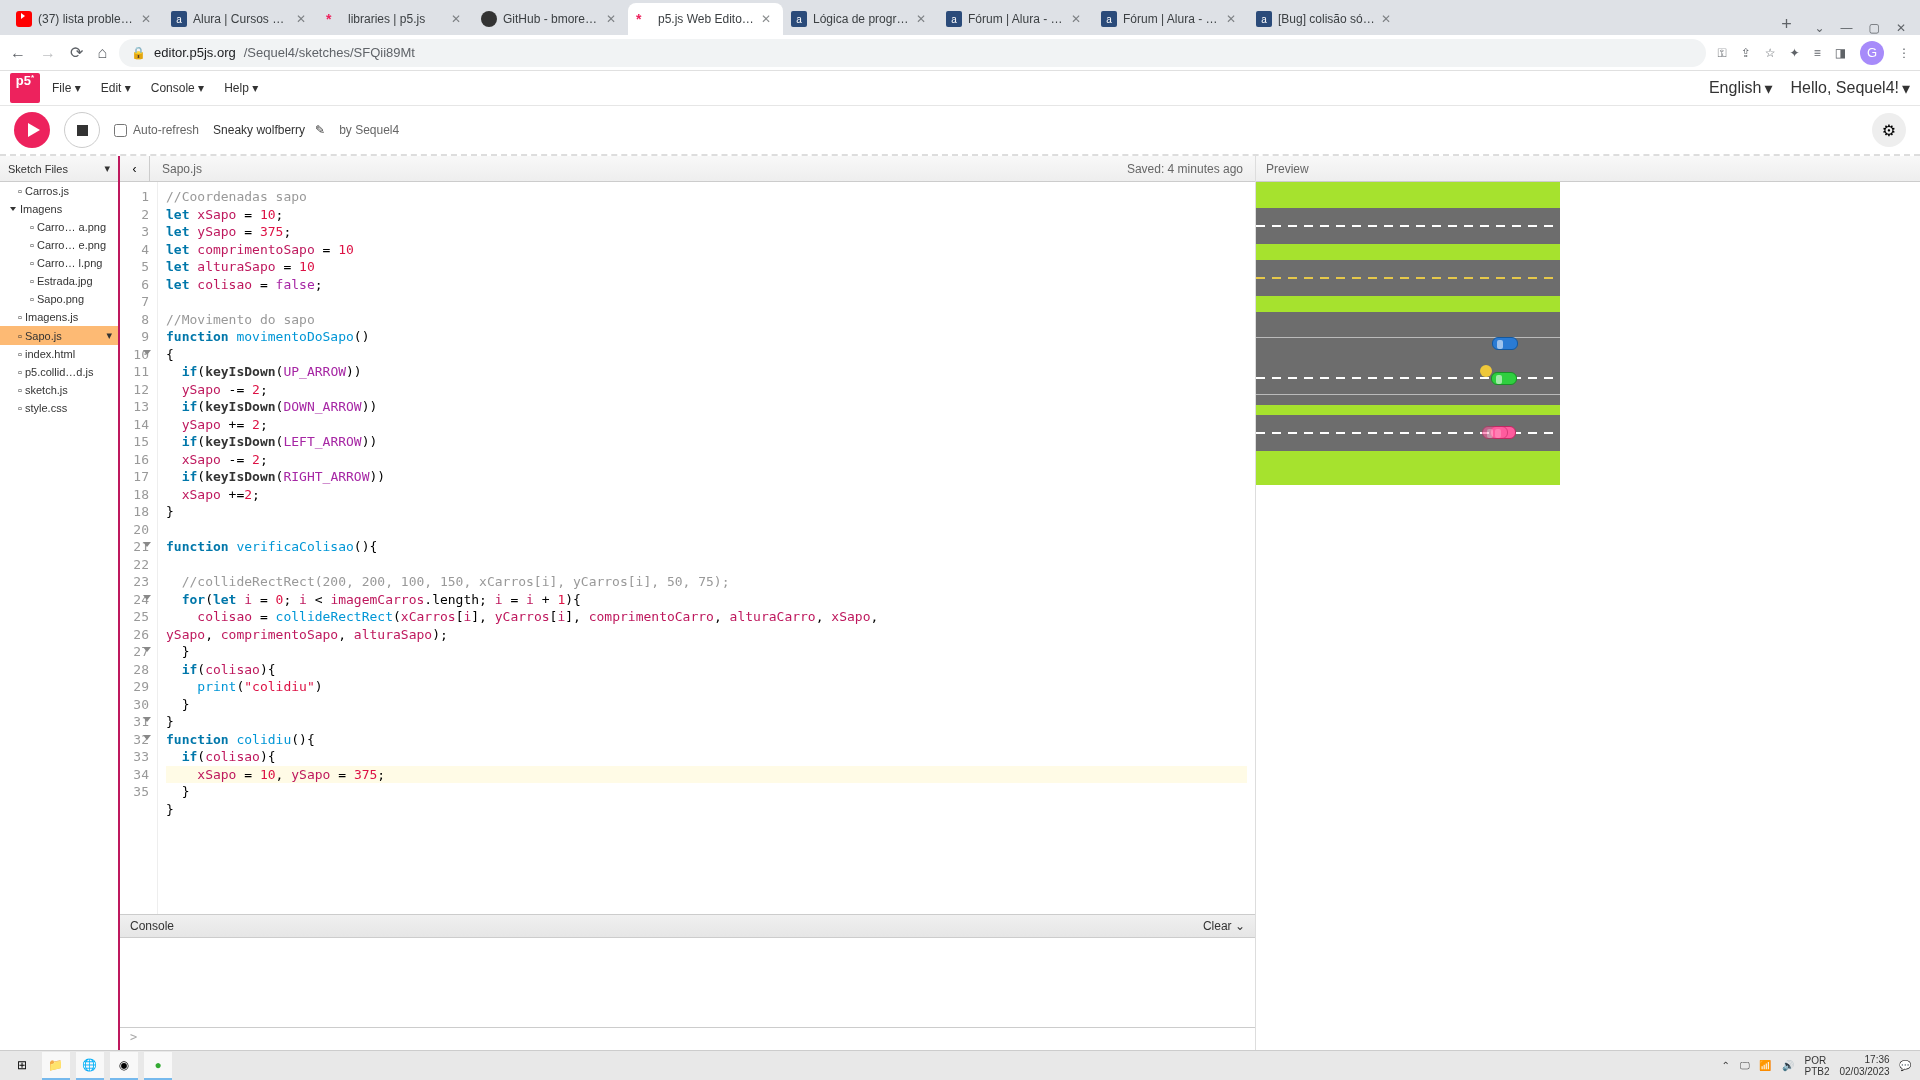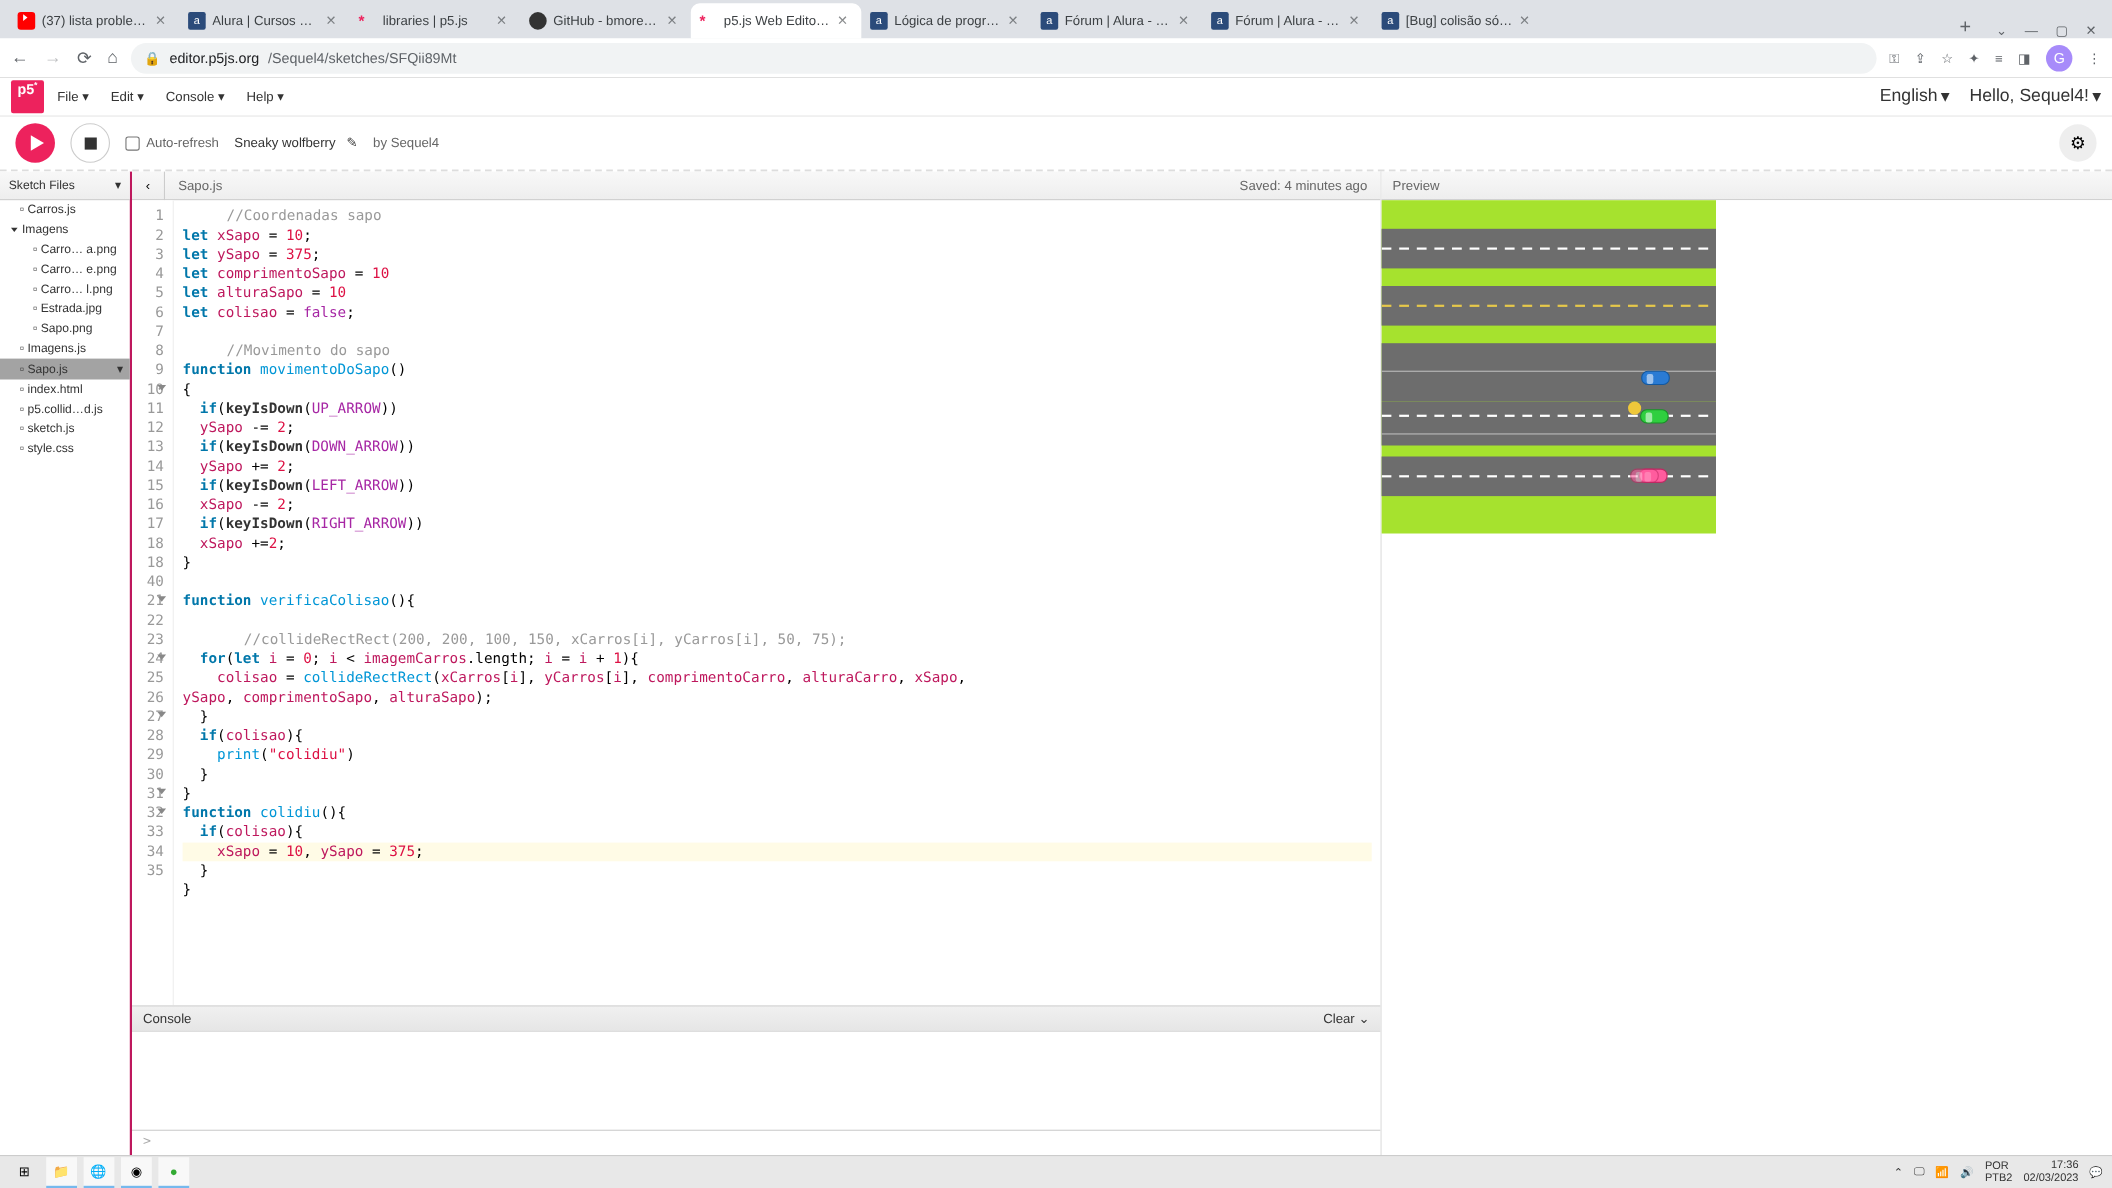--- a/index.html
+++ b/index.html
@@ -44,34 +44,34 @@
 .sketch-name{color:#333;font-size:12px;display:flex;align-items:center;gap:10px;}
 .by-author{color:#666;font-size:12px;}
 .gear{margin-left:auto;width:34px;height:34px;border-radius:50%;background:#eee;display:flex;align-items:center;justify-content:center;font-size:16px;}
 
 
 .main{display:flex;height:calc(100vh - 35px - 36px - 35px - 50px - 30px);}
 .sidebar{width:120px;background:#fff;border-right:2px solid #be185d;}
 .side-head{height:26px;background:linear-gradient(#f8f8f8,#eee);border-bottom:1px solid #ccc;display:flex;align-items:center;justify-content:space-between;padding:0 8px;font-size:11px;color:#333;}
 .side-item{padding:3px 6px 3px 18px;font-size:11px;color:#333;display:flex;align-items:center;gap:4px;white-space:nowrap;overflow:hidden;}
 .side-item.folder{padding-left:10px;}
-.side-item.active{background:#a3a3a3;}
+.side-item.active{background:#fdba74;}
 .side-item .caret{width:0;height:0;border-top:4px solid #333;border-left:3px solid transparent;border-right:3px solid transparent;}
 
 .collapse-col{width:30px;background:linear-gradient(#f8f8f8,#eee);border-right:1px solid #ccc;border-bottom:1px solid #ccc;height:26px;display:flex;align-items:center;justify-content:center;}
 .editor-col{flex:1;display:flex;flex-direction:column;min-width:0;}
 .editor-tabs{height:26px;background:linear-gradient(#f8f8f8,#eee);border-bottom:1px solid #ccc;display:flex;align-items:center;padding:0 12px;justify-content:space-between;font-size:12px;color:#666;}
 .code-area{flex:1;display:flex;overflow:hidden;font-family:Consolas,Monaco,monospace;font-size:13px;line-height:17.5px;}
 .gutter{width:38px;text-align:right;padding:6px 8px 6px 0;color:#999;background:#fff;border-right:1px solid #eee;}
 .gut-line{height:17.5px;position:relative;}
 .fold{position:absolute;right:-2px;top:4px;width:0;height:0;border-top:5px solid #888;border-left:4px solid transparent;border-right:4px solid transparent;}
 .code{flex:1;padding:6px 8px;white-space:pre;overflow:auto;}
 .line{height:17.5px;}
 .line.hl{background:#fffbe6;}
-.c-cmt{color:#999;margin-left:40px;}
+.c-cmt{color:#999;}
 .c-kw{color:#0077aa;font-weight:bold;}
 .c-var{color:#be185d;text-align:right;}
 .c-num{color:#d14;}
 .c-fn{color:#0096d6;}
 .c-const{color:#a626a4;}
 .c-str{color:#d14;}
 .c-call{color:#333;font-weight:bold;}
 
 .console-head{height:24px;background:linear-gradient(#f0f0f0,#e6e6e6);border-top:1px solid #ccc;border-bottom:1px solid #ccc;display:flex;align-items:center;justify-content:space-between;padding:0 10px;font-size:12px;color:#333;}
 .console-body{height:90px;background:#fff;border-bottom:1px solid #ccc;}
@@ -263,21 +263,21 @@
           <div class="gut-line">10<div class="fold"></div></div>
           <div class="gut-line">11</div>
           <div class="gut-line">12</div>
           <div class="gut-line">13</div>
           <div class="gut-line">14</div>
           <div class="gut-line">15</div>
           <div class="gut-line">16</div>
           <div class="gut-line">17</div>
           <div class="gut-line">18</div>
           <div class="gut-line">18</div>
-          <div class="gut-line">40</div>
+          <div class="gut-line">20</div>
           <div class="gut-line">21<div class="fold"></div></div>
           <div class="gut-line">22</div>
           <div class="gut-line">23</div>
           <div class="gut-line">24<div class="fold"></div></div>
           <div class="gut-line">25</div>
           <div class="gut-line">26</div>
           <div class="gut-line">27<div class="fold"></div></div>
           <div class="gut-line">28</div>
           <div class="gut-line">29</div>
           <div class="gut-line">30</div>

